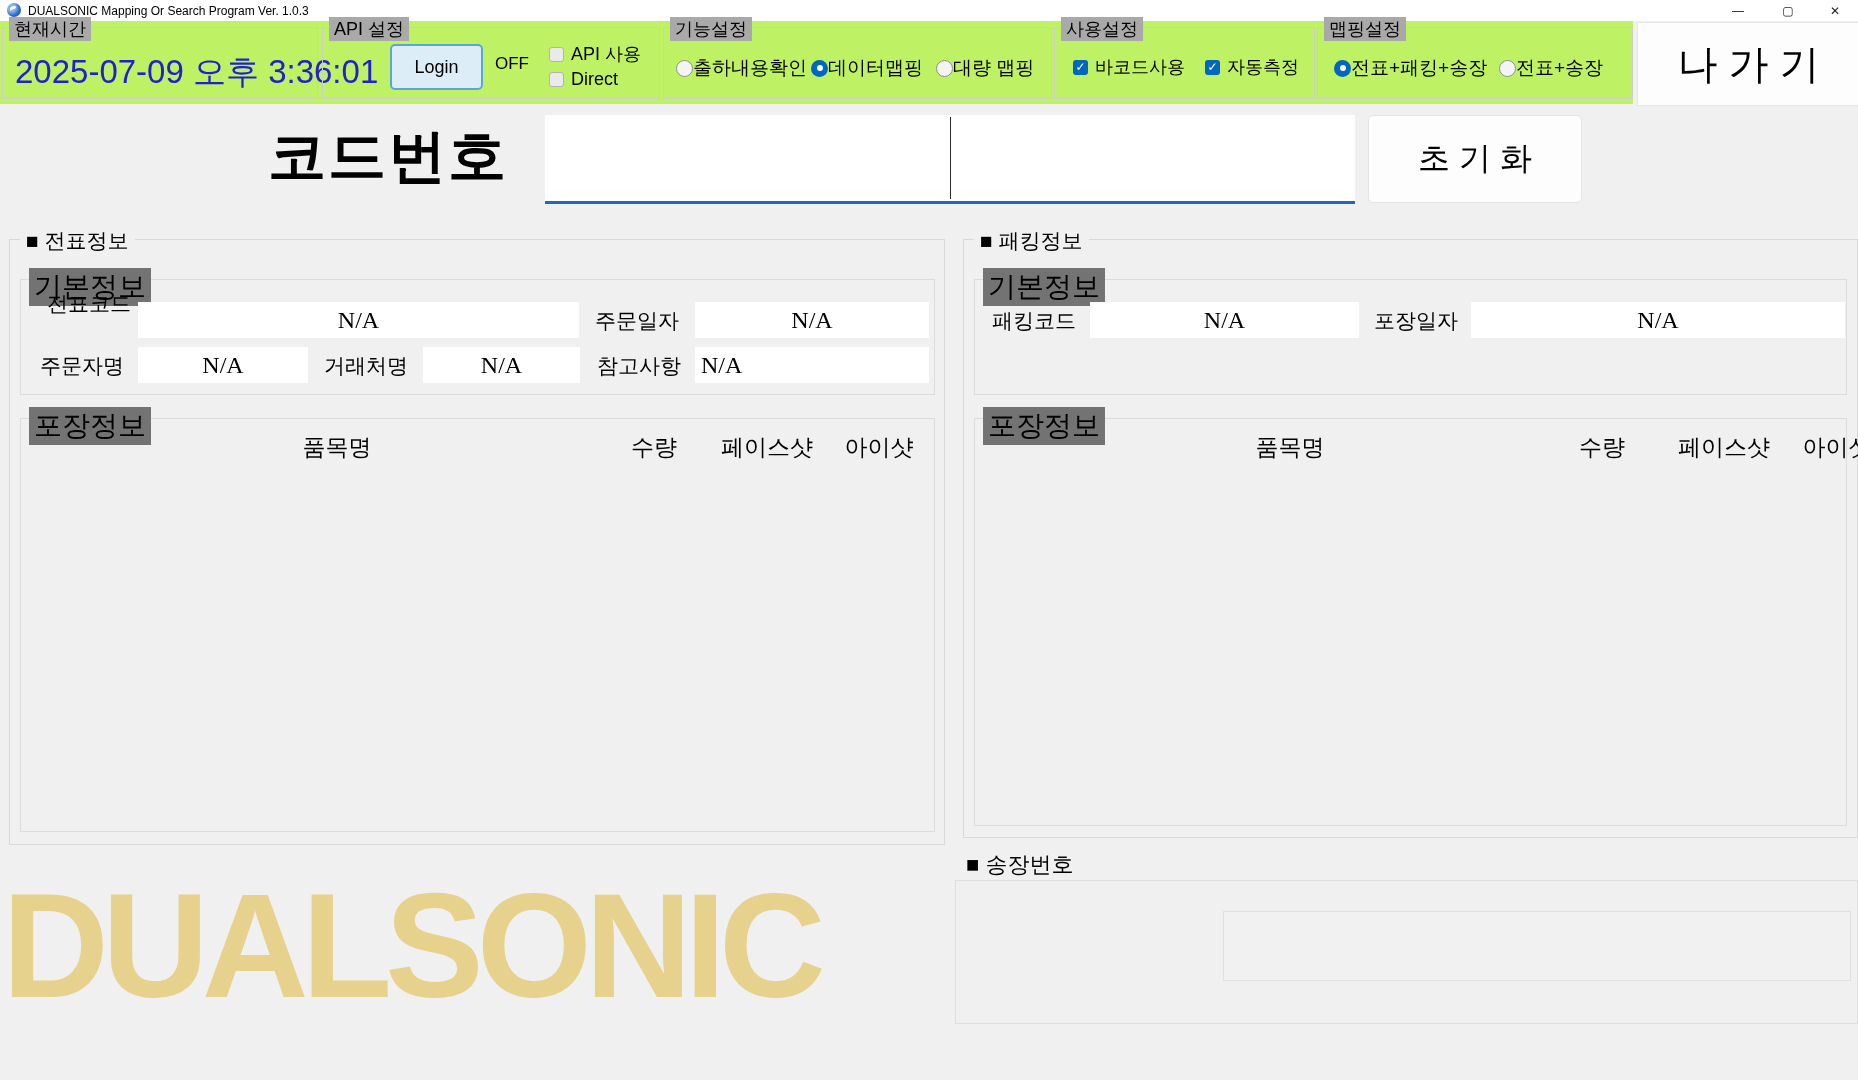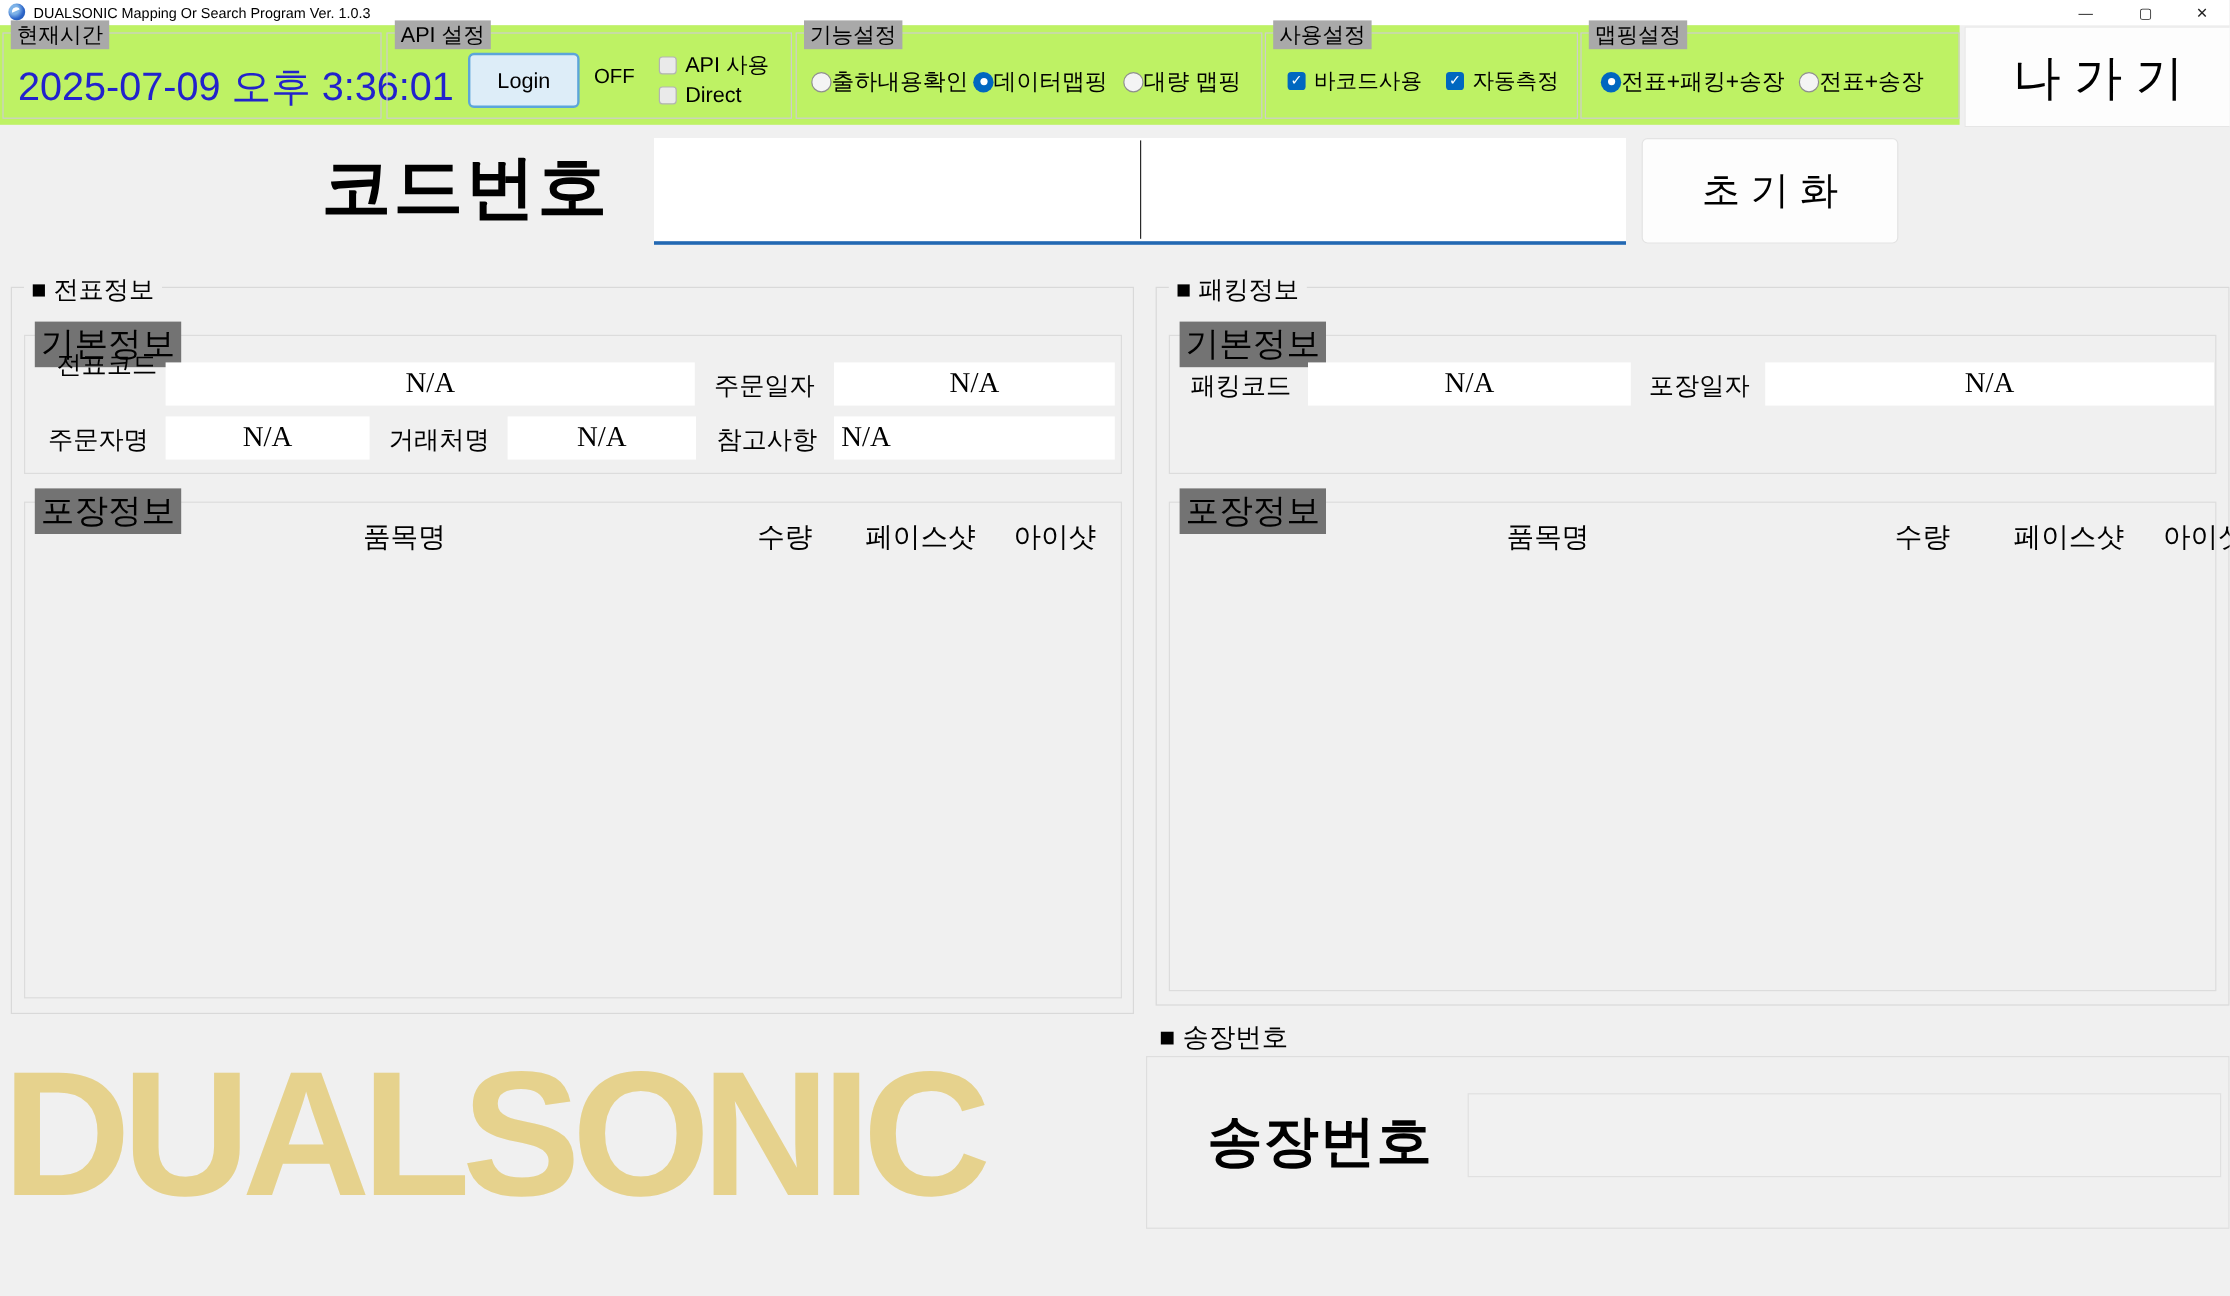--- a/index.html
+++ b/index.html
@@ -204,17 +204,16 @@
     <div class="subgroup-label">포장정보</div>
     <div class="col-head" style="left:315px;">품목명</div>
     <div class="col-head" style="left:627px;">수량</div>
     <div class="col-head" style="left:749px;">페이스샷</div>
     <div class="col-head" style="left:862px;">아이샷</div>
   </div>
 </div>
 
 <div class="invoice-label">■ 송장번호</div>
 <div class="invoice-box">
-  <div class="invoice-big">송장번호</div>
   <div class="invoice-input"></div>
 </div>
 
 <div class="watermark">DUALSONIC</div>
 
 </body></html>

